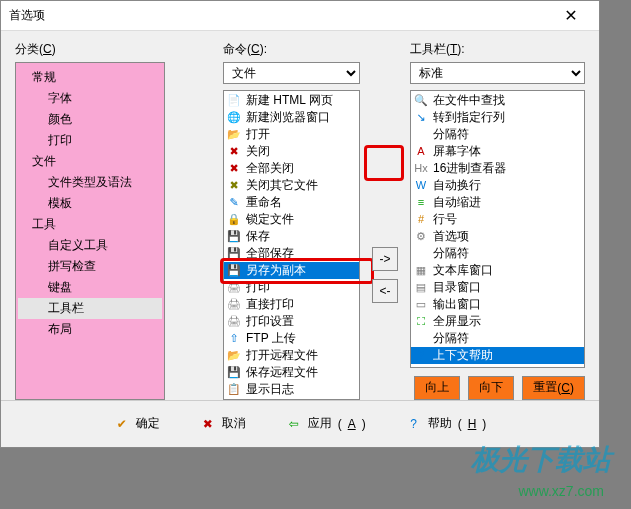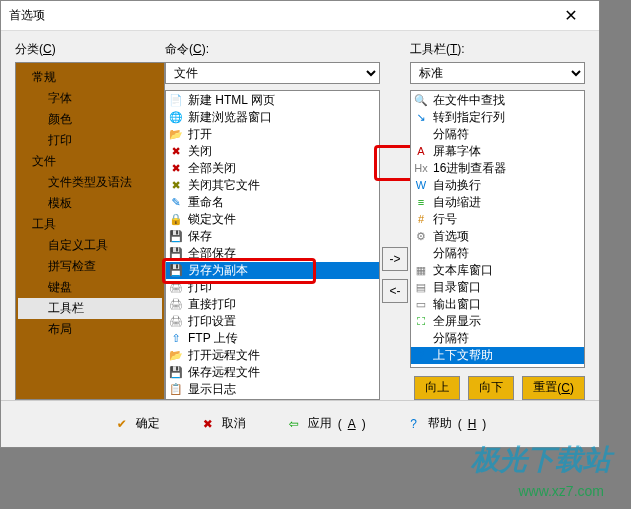--- a/index.html
+++ b/index.html
@@ -1,43 +1,43 @@
 <!DOCTYPE html>
 <html><head>
 <meta charset="utf-8">
 <style>
 * { box-sizing: border-box; margin: 0; padding: 0; font-family: "Microsoft YaHei", sans-serif; font-size: 12px; }
 body { background: #808080; width: 631px; height: 509px; overflow: hidden; position: relative; }
 .dialog { position: absolute; left: 0; top: 0; width: 600px; height: 448px; background: #f0f0f0; border: 1px solid #888; display: flex; flex-direction: column; }
 .titlebar { height: 30px; background: #fff; display: flex; align-items: center; padding: 0 8px; border-bottom: 1px solid #ddd; }
 .titlebar .title { flex: 1; }
 .close-x { width: 40px; height: 28px; display: flex; align-items: center; justify-content: center; cursor: pointer; font-size: 16px; }
-.body { flex: 1; padding: 10px 14px 0 14px; display: flex; }
+.body { flex: 1; padding: 10px 14px 0 14px; display: flex; gap: 10px; }
 .col-categories { width: 150px; display: flex; flex-direction: column; }
 .col-labels-row { margin-bottom: 4px; }
 .label-underline { text-decoration: underline; }
-.treebox { flex: 1; background: #a16207; border: 1px solid #888; padding: 4px 2px; overflow: auto; }
+.treebox { flex: 1; background: #f9a8d4; border: 1px solid #888; padding: 4px 2px; overflow: auto; }
 .tree-item { padding: 2px 0 2px 4px; cursor: pointer; white-space: nowrap; }
 .tree-item.lvl1 { padding-left: 14px; }
 .tree-item.lvl2 { padding-left: 30px; }
 .tree-item.selected { background: #e5e5e5; }
-.col-commands { flex: 1; display: flex; flex-direction: column; }
+.col-commands { flex: 1; display: flex; flex-direction: column; margin-left: 48px; }
 .select-row { display: flex; gap: 0; margin-bottom: 6px; }
 select { width: 100%; height: 22px; border: 1px solid #888; background: #fff; padding: 0 4px; }
 .listbox { flex: 1; background: #fff; border: 1px solid #888; overflow-y: scroll; position: relative; }
 .listbox-inner { padding: 1px 0; }
 .li { display: flex; align-items: center; height: 17px; padding: 0 2px; gap: 4px; cursor: pointer; white-space: nowrap; }
 .li.selected { background: #0078d7; color: #fff; }
 .li .ico { width: 16px; height: 16px; display: inline-flex; align-items: center; justify-content: center; font-size: 11px; flex-shrink: 0; }
 .redbox1 { position: absolute; border: 3px solid #e30000; border-radius: 4px; pointer-events: none; }
 .col-mid { width: 30px; display: flex; flex-direction: column; align-items: center; justify-content: center; gap: 8px; padding-top: 110px; }
 .mid-btn { width: 26px; height: 24px; border: 1px solid #888; background: #f0f0f0; display: flex; align-items: center; justify-content: center; cursor: pointer; }
 .col-toolbar { width: 175px; display: flex; flex-direction: column; }
 .toolbar-buttons { display: flex; gap: 8px; margin-top: 8px; justify-content: flex-end; }
-.btn { height: 24px; padding: 0 10px; border: 1px solid #888; background: #eab308; display: inline-flex; align-items: center; cursor: pointer; }
+.btn { height: 24px; padding: 0 10px; border: 1px solid #888; background: #f97316; display: inline-flex; align-items: center; cursor: pointer; }
 .footer { height: 48px; border-top: 1px solid #ccc; display: flex; align-items: center; justify-content: center; gap: 24px; }
 .footer-btn { display: inline-flex; align-items: center; gap: 6px; cursor: pointer; padding: 4px 8px; }
 .footer-ico { width: 16px; height: 16px; display: inline-flex; align-items: center; justify-content: center; }
 .watermark { position: absolute; right: 0; bottom: 0; width: 220px; height: 72px; pointer-events: none; }
 .watermark .logo { position: absolute; right: 20px; bottom: 30px; font-size: 28px; font-weight: bold; font-style: italic; color: #0099cc; opacity: 0.6; }
 .watermark .url { position: absolute; right: 27px; bottom: 10px; font-size: 14px; color: #00aa44; opacity: 0.7; }
 .cmd-wrap { position: relative; flex: 1; display: flex; flex-direction: column; }
 </style>
 </head>
 <body>

